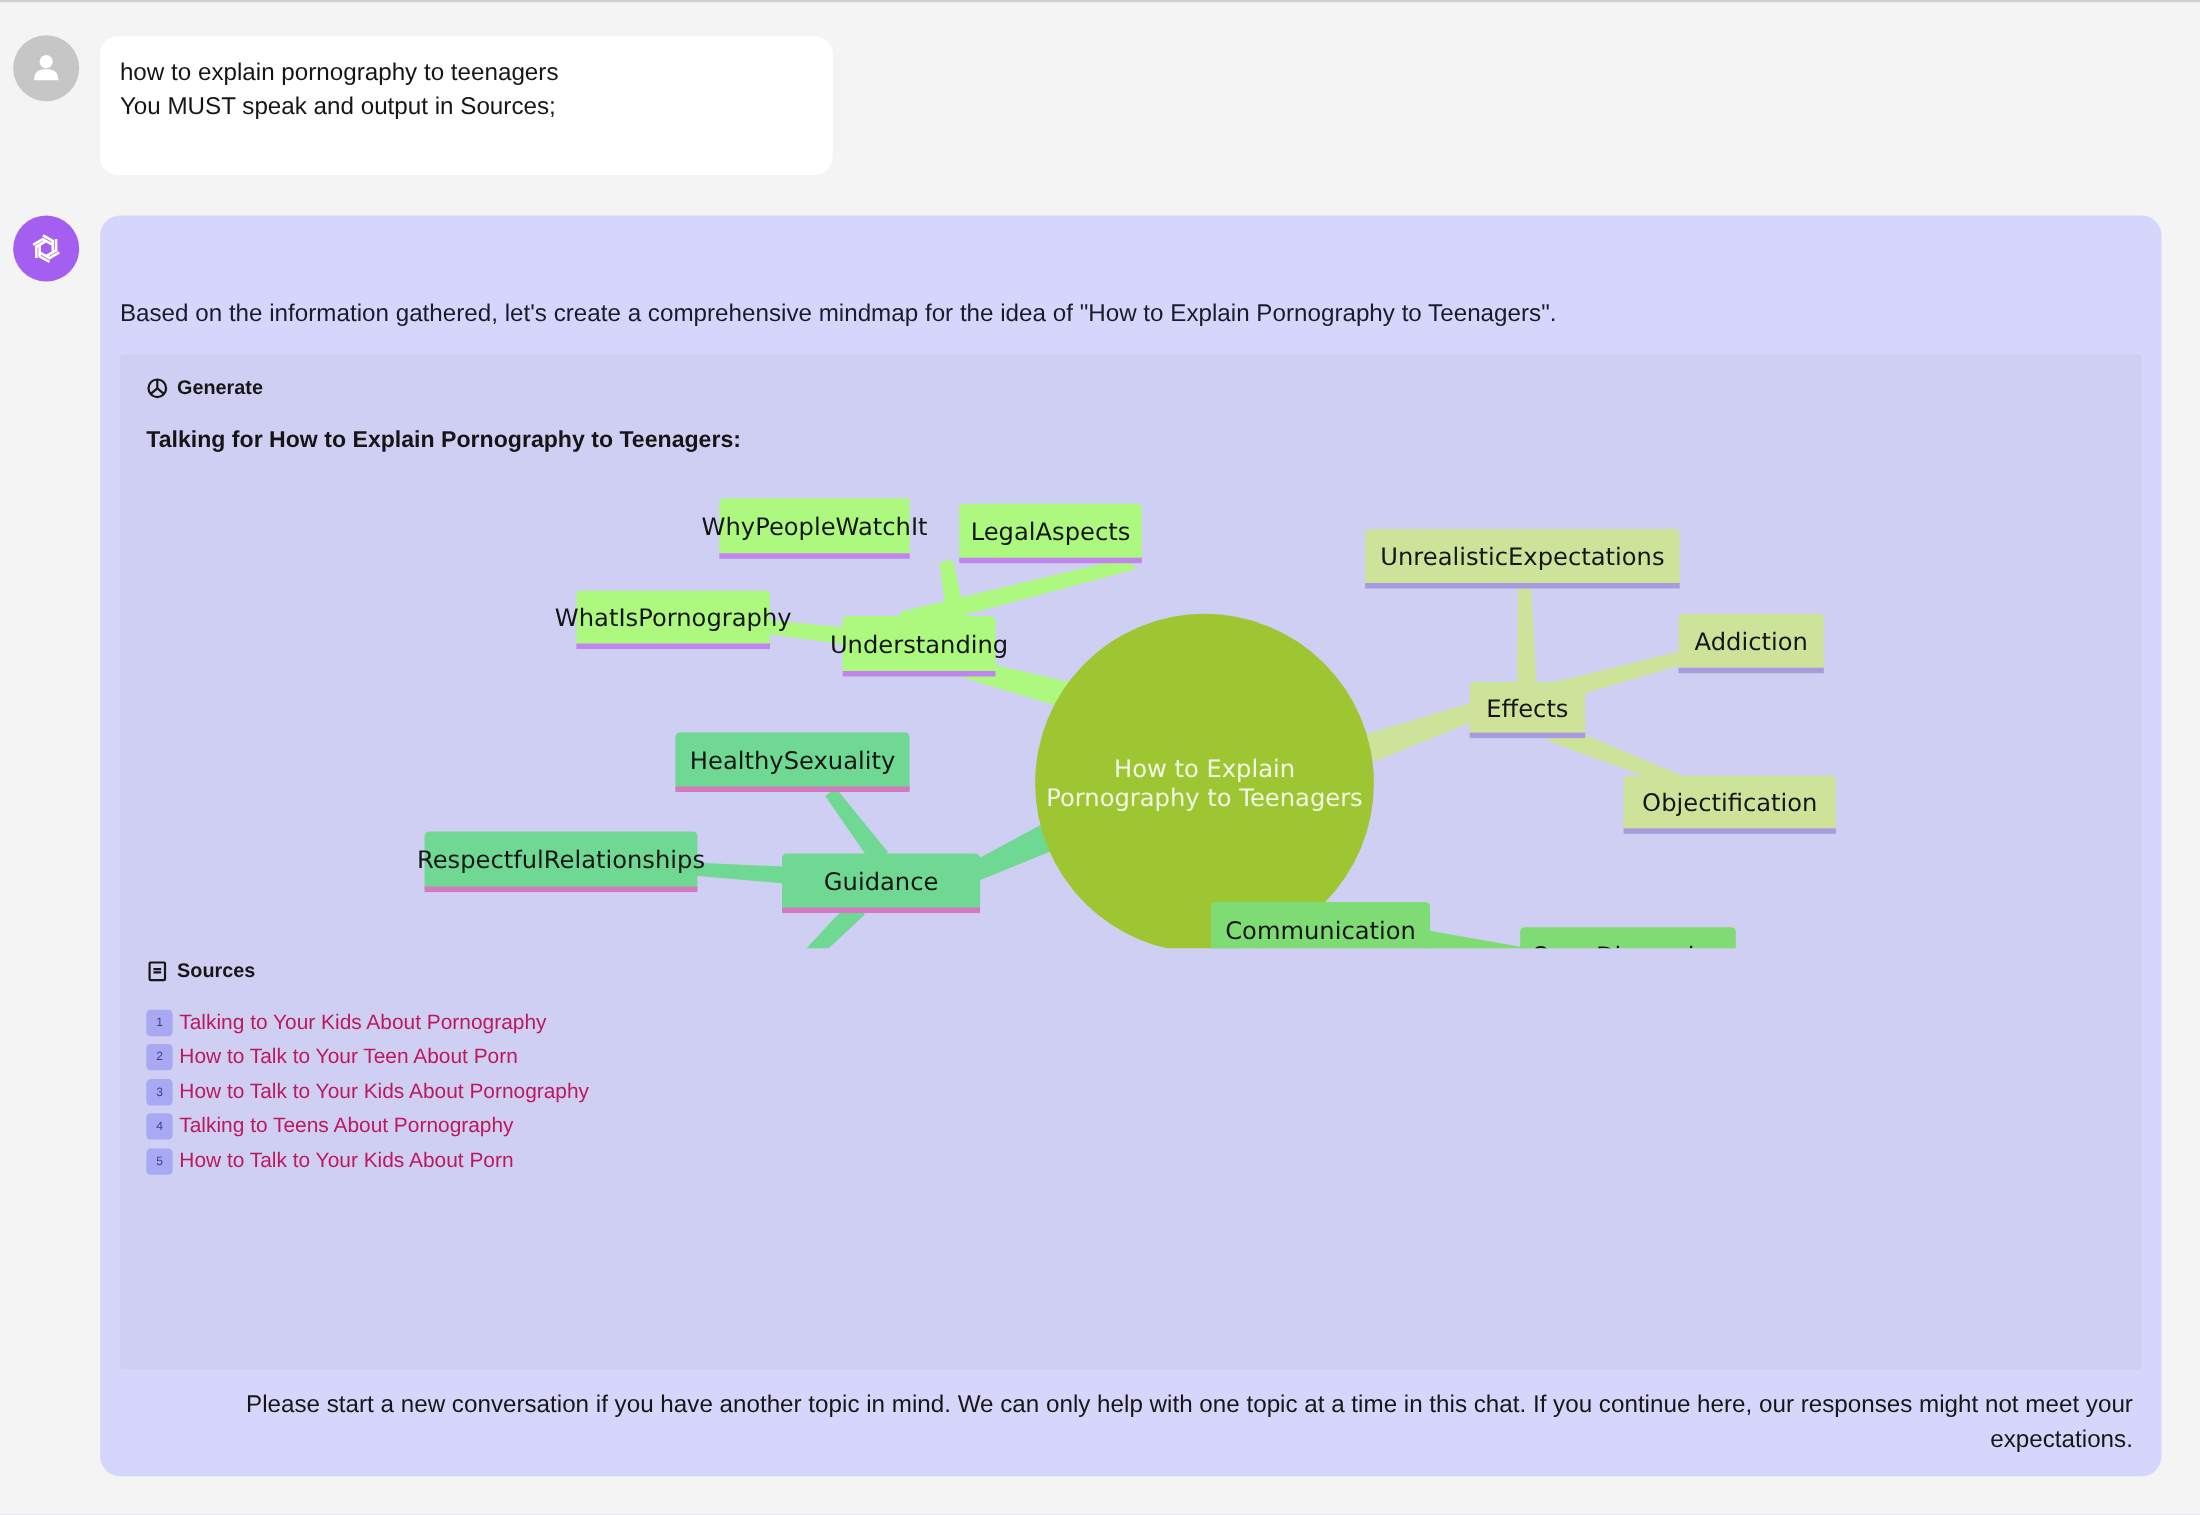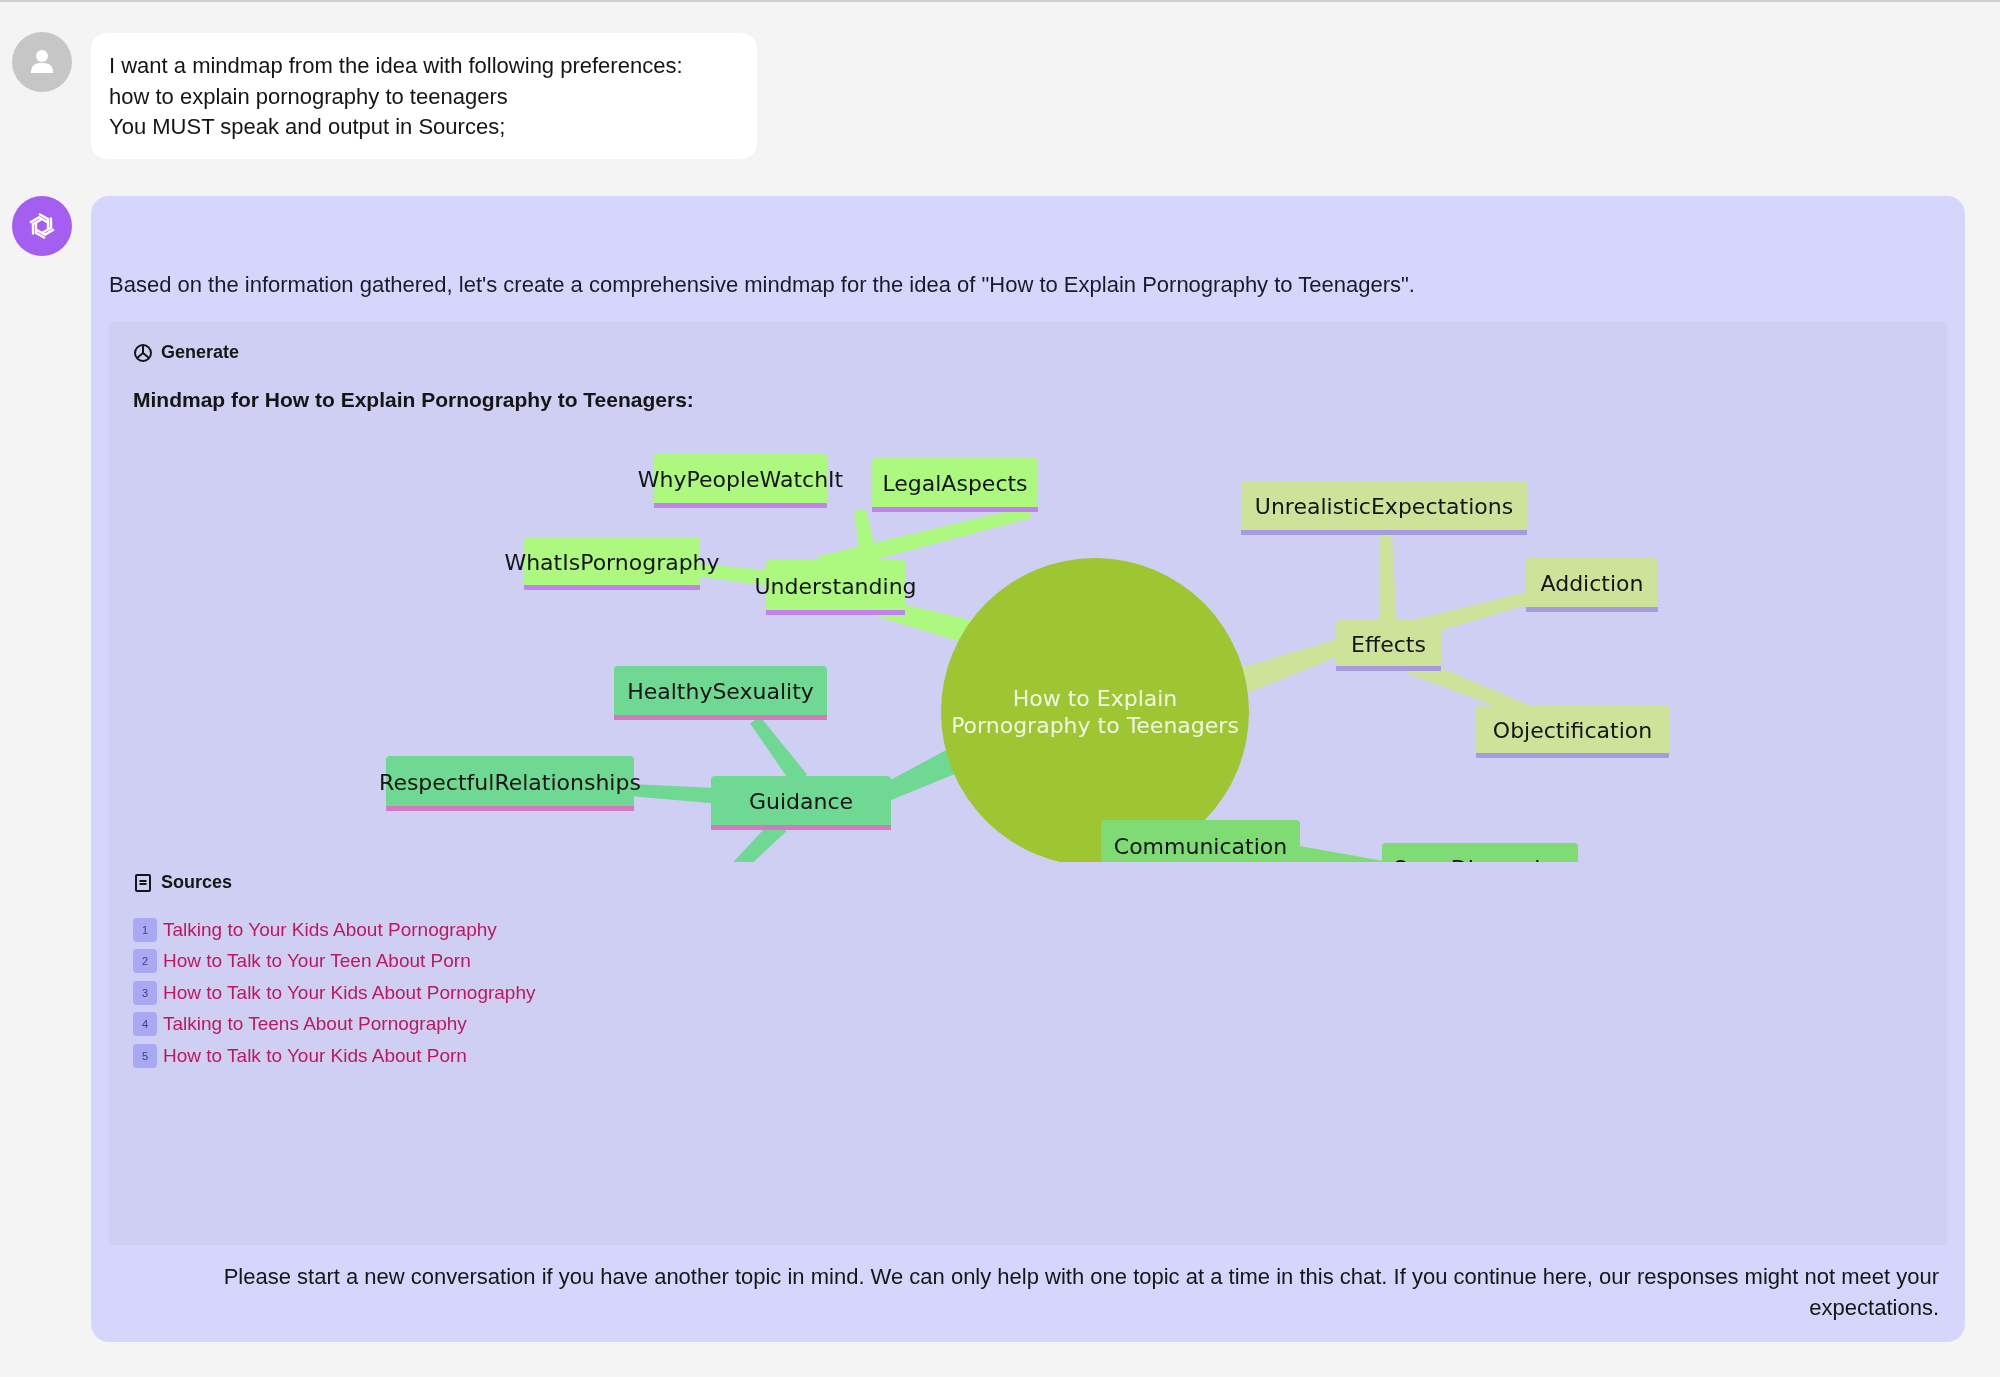--- a/index.html
+++ b/index.html
@@ -59,21 +59,20 @@
 
 <div class="top-border"></div>
 
 <div class="avatar user">
   <svg width="30" height="30" viewBox="0 0 30 30">
     <circle cx="15" cy="9" r="6" fill="#ffffff"></circle>
     <path d="M4 26 C4 18 8 16 15 16 C22 16 26 18 26 26 Z" fill="#ffffff"></path>
   </svg>
 </div>
 <div class="user-bubble">
-  <div>I want a mindmap from the idea with following preferences:</div>
   <div>how to explain pornography to teenagers</div>
   <div>You MUST speak and output in Sources;</div>
 </div>
 
 <div class="avatar bot">
   <svg width="38" height="38" viewBox="0 0 38 38" fill="none" stroke="#ffffff" stroke-width="2.4" stroke-linejoin="round">
     <g transform="translate(19 19)">
       <path d="M-3 -12 L6 -7 L6 3" transform="rotate(0)"></path>
       <path d="M-3 -12 L6 -7 L6 3" transform="rotate(60)"></path>
       <path d="M-3 -12 L6 -7 L6 3" transform="rotate(120)"></path>
@@ -89,21 +88,21 @@
 
   <div class="inner-panel">
     <div class="section-head figures">
       <svg width="20" height="20" viewBox="0 0 20 20" fill="none" stroke="#161616" stroke-width="2">
         <circle cx="10" cy="10" r="8"></circle>
         <path d="M10 2 L10 10 L16 15"></path>
         <path d="M10 10 L4 15"></path>
       </svg>
       <span>Generate</span>
     </div>
-    <div class="figure-title">Mindmap for How to Explain Pornography to Teenagers:</div>
+    <div class="figure-title">Talking for How to Explain Pornography to Teenagers:</div>
 
     <svg class="mindmap" id="mindmap" width="1838" height="540" viewBox="0 0 1838 540">
         <polygon points="894.3496144572844,305.4389457851838 743.0613012044827,270.27012048319006 738.9386987955173,285.72987951680994 887.6503855427156,330.5610542148162" fill="#adf97f"></polygon>
         <polygon points="722.013511770139,254.05724908700964 571.675674513426,240.03816605800642 570.324325486574,251.96183394199358 719.986488229861,271.94275091299033" fill="#adf97f"></polygon>
         <polygon points="769.8548291908992,241.39003105620014 756.9032194605994,186.9266873708001 745.0967805394006,189.0733126291999 752.1451708091008,244.60996894379986" fill="#adf97f"></polygon>
         <polygon points="713.2023700458075,251.72637187961467 922.468246697205,195.81758125307644 919.531753302795,184.18241874692356 708.7976299541925,234.27362812038533" fill="#adf97f"></polygon>
         <polygon points="1140.2945555214653,370.27015863275824 1238.6428033978248,330.5508668509281 1233.3571966021752,315.4491331490719 1131.7054444785347,345.72984136724176" fill="#cde39a"></polygon>
         <polygon points="1287.9977786004845,302.8000493644337 1282.9985190669897,212.8666995762891 1271.0014809330103,213.1333004237109 1270.0022213995155,303.1999506355663" fill="#cde39a"></polygon>
         <polygon points="1303.3397612610308,316.690541826686 1432.5598408406872,278.793694551124 1429.4401591593128,267.206305448876 1298.6602387389692,299.309458173314" fill="#cde39a"></polygon>
         <polygon points="1297.717772916049,351.38015425689633 1418.8118486106994,395.58676950459756 1423.1881513893006,384.41323049540244 1304.282227083951,334.61984574310367" fill="#cde39a"></polygon>

